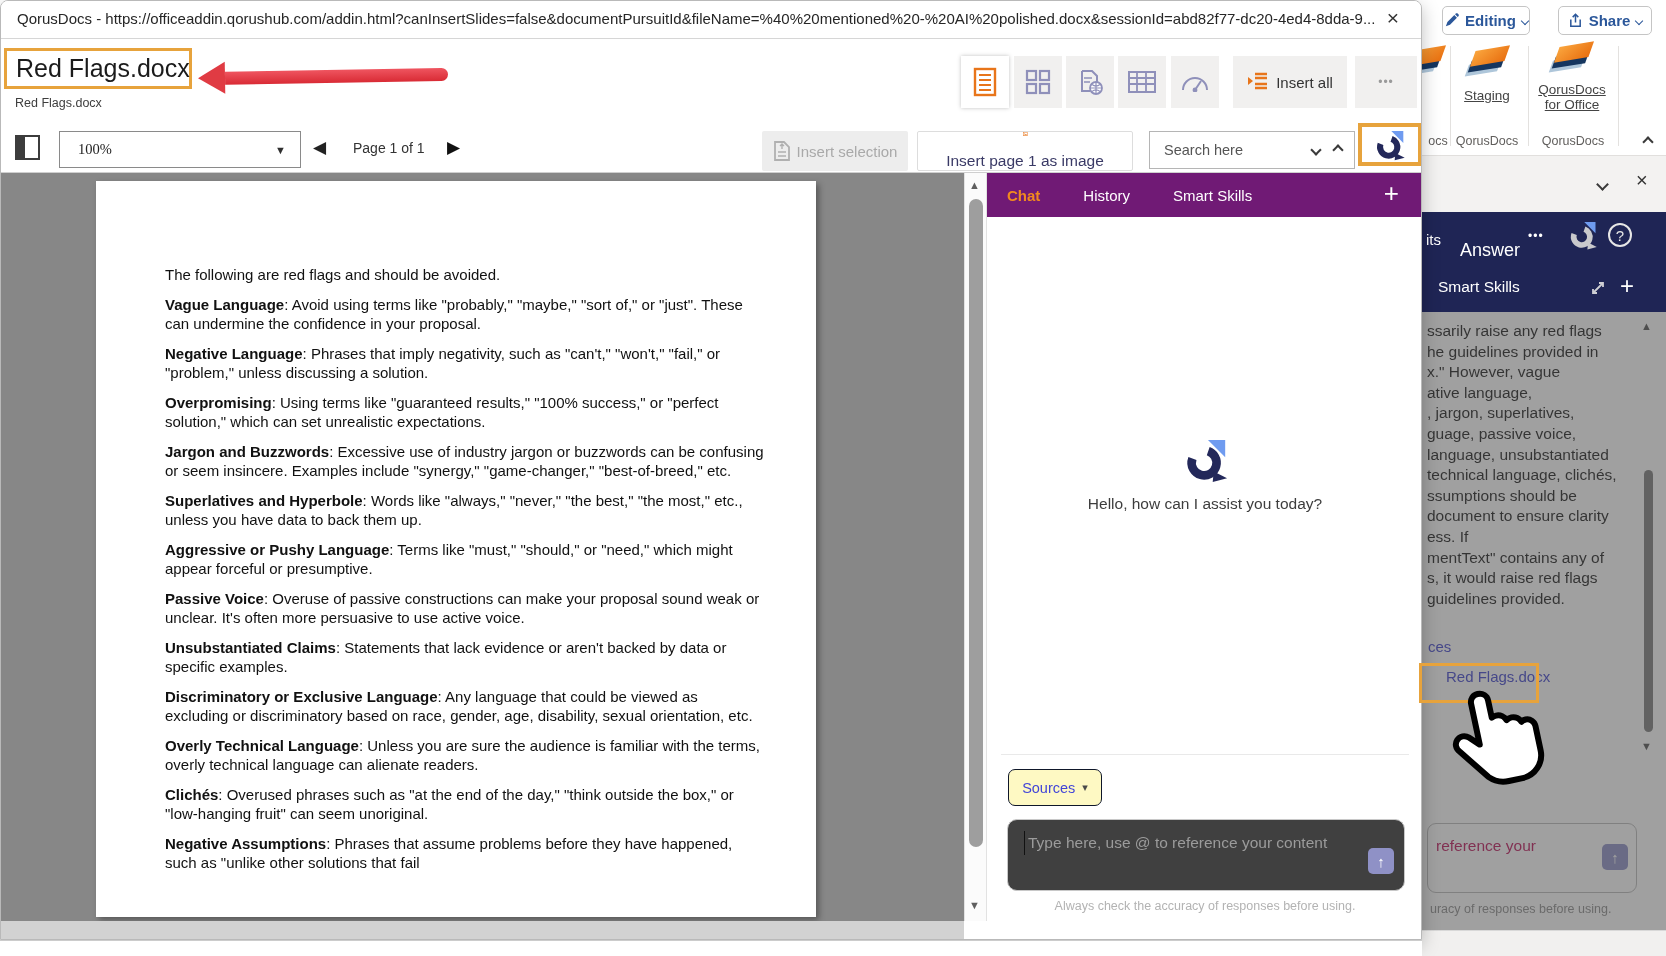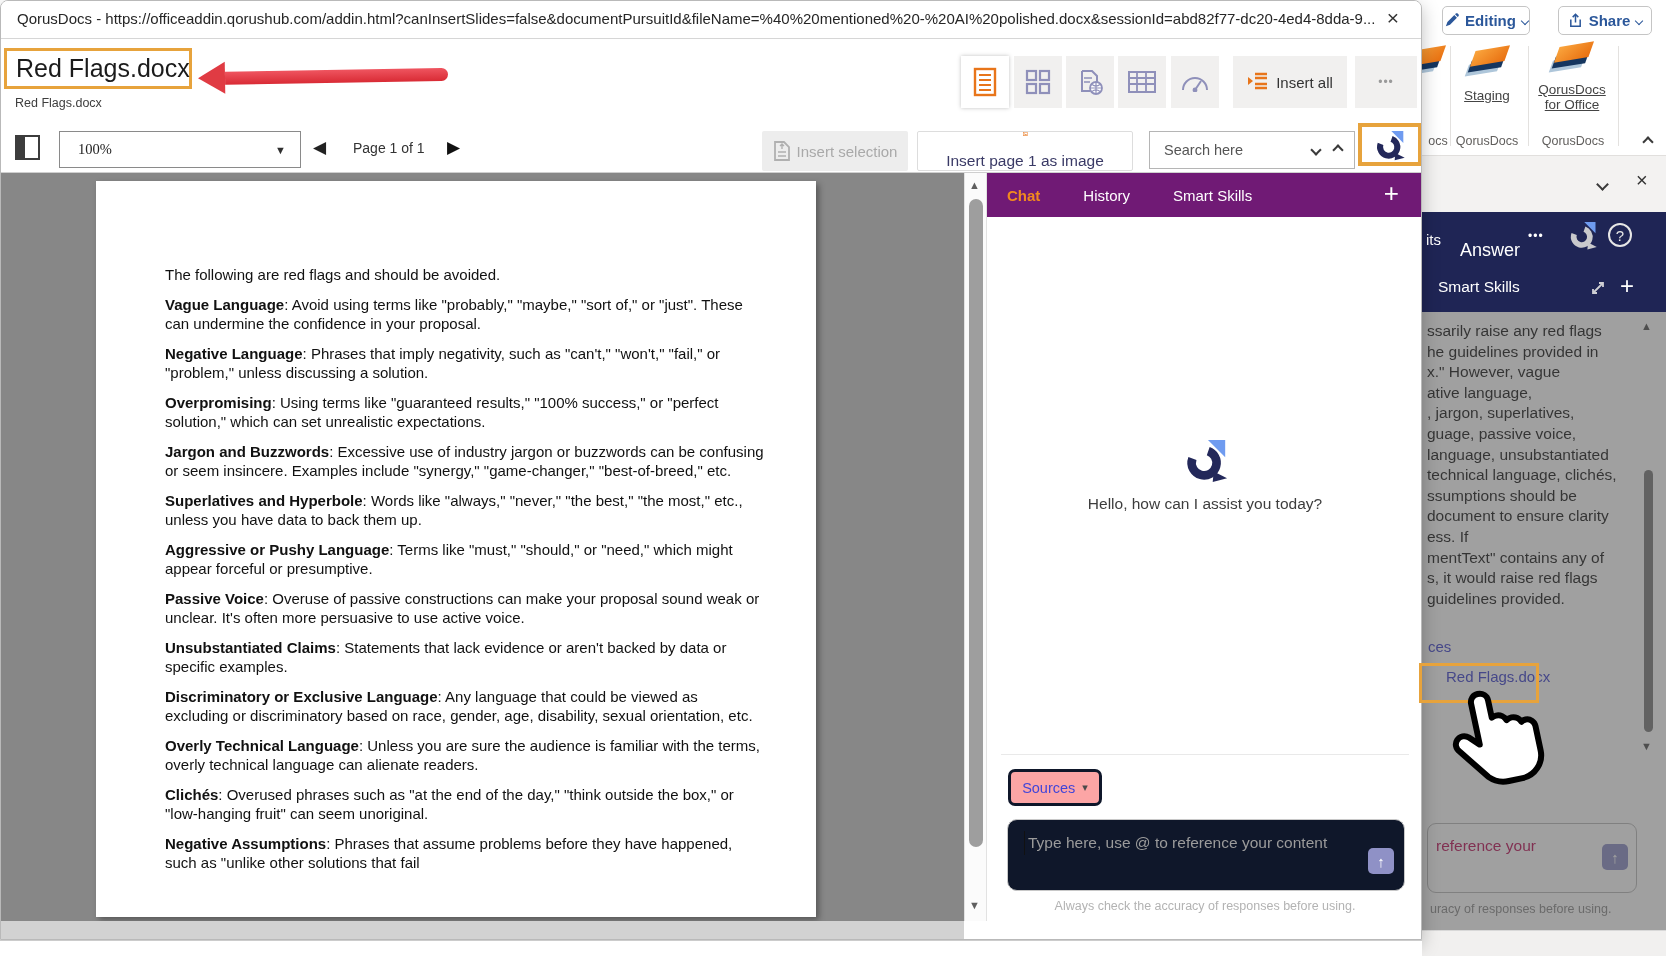--- a/index.html
+++ b/index.html
@@ -67,26 +67,26 @@
 
   
   .chat { position:absolute; left:986px; top:172px; width:436px; height:768px; background:#fff; }
   .chat-head { position:absolute; left:0; top:0; width:100%; height:44px; background:#701a75;
                display:flex; align-items:center; gap:43px; padding-left:20px; }
   .chat-tab { font-size:15px; color:#fff; }
   .chat-tab.active { color:#f28a1e; font-weight:bold; }
   .plus { position:absolute; right:24px; top:5px; font-size:26px; font-weight:300; color:#fff; }
   .greeting { position:absolute; left:0; top:322px; width:100%; text-align:center; font-size:15.5px; color:#3d3d3d; }
   .chat-divider { position:absolute; left:14px; right:14px; top:581px; border-top:1px solid #e9e9e9; }
-  .sources-btn { position:absolute; left:21px; top:596px; width:94px; height:37px; border:3px solid #0f172a;
+  .sources-btn { position:absolute; left:21px; top:596px; width:94px; height:37px; border:1px solid #0f172a;
                  border-radius:7px; display:flex; align-items:center; justify-content:center; gap:7px;
-                 font-size:14.5px; color:#4245d8; background:#fca5a5; }
+                 font-size:14.5px; color:#4245d8; background:#fef9c3; }
   .sources-btn .caret { color:#4a4a4a; font-size:11px; }
   .chat-input { position:absolute; left:20px; top:646px; width:398px; height:72px; border:1px solid #c8c8c8;
-                border-radius:10px; background:#0f172a; }
+                border-radius:10px; background:#404040; }
   .caret-bar { position:absolute; left:16px; top:11px; width:1px; height:24px; background:#111; }
   .placeholder { position:absolute; left:20px; top:14px; font-size:15.5px; color:#9b9b9b; }
   .send-btn { position:absolute; right:10px; top:28px; width:26px; height:26px; background:#8f91c6;
               border-radius:5px; color:#fff; font-size:15px; display:flex; align-items:center; justify-content:center; }
   .disclaimer { position:absolute; left:0; top:726px; width:100%; text-align:center; font-size:12.5px; color:#b3b3b3; }
 
   
   .right-bg { position:absolute; left:1422px; top:0; width:244px; height:956px; background:#fff; }
   .pill-btn { position:absolute; top:6px; height:29px; border:1px solid #c5c5c5; border-radius:5px; background:#fff;
               display:flex; align-items:center; justify-content:center; gap:6px; font-size:15px;

